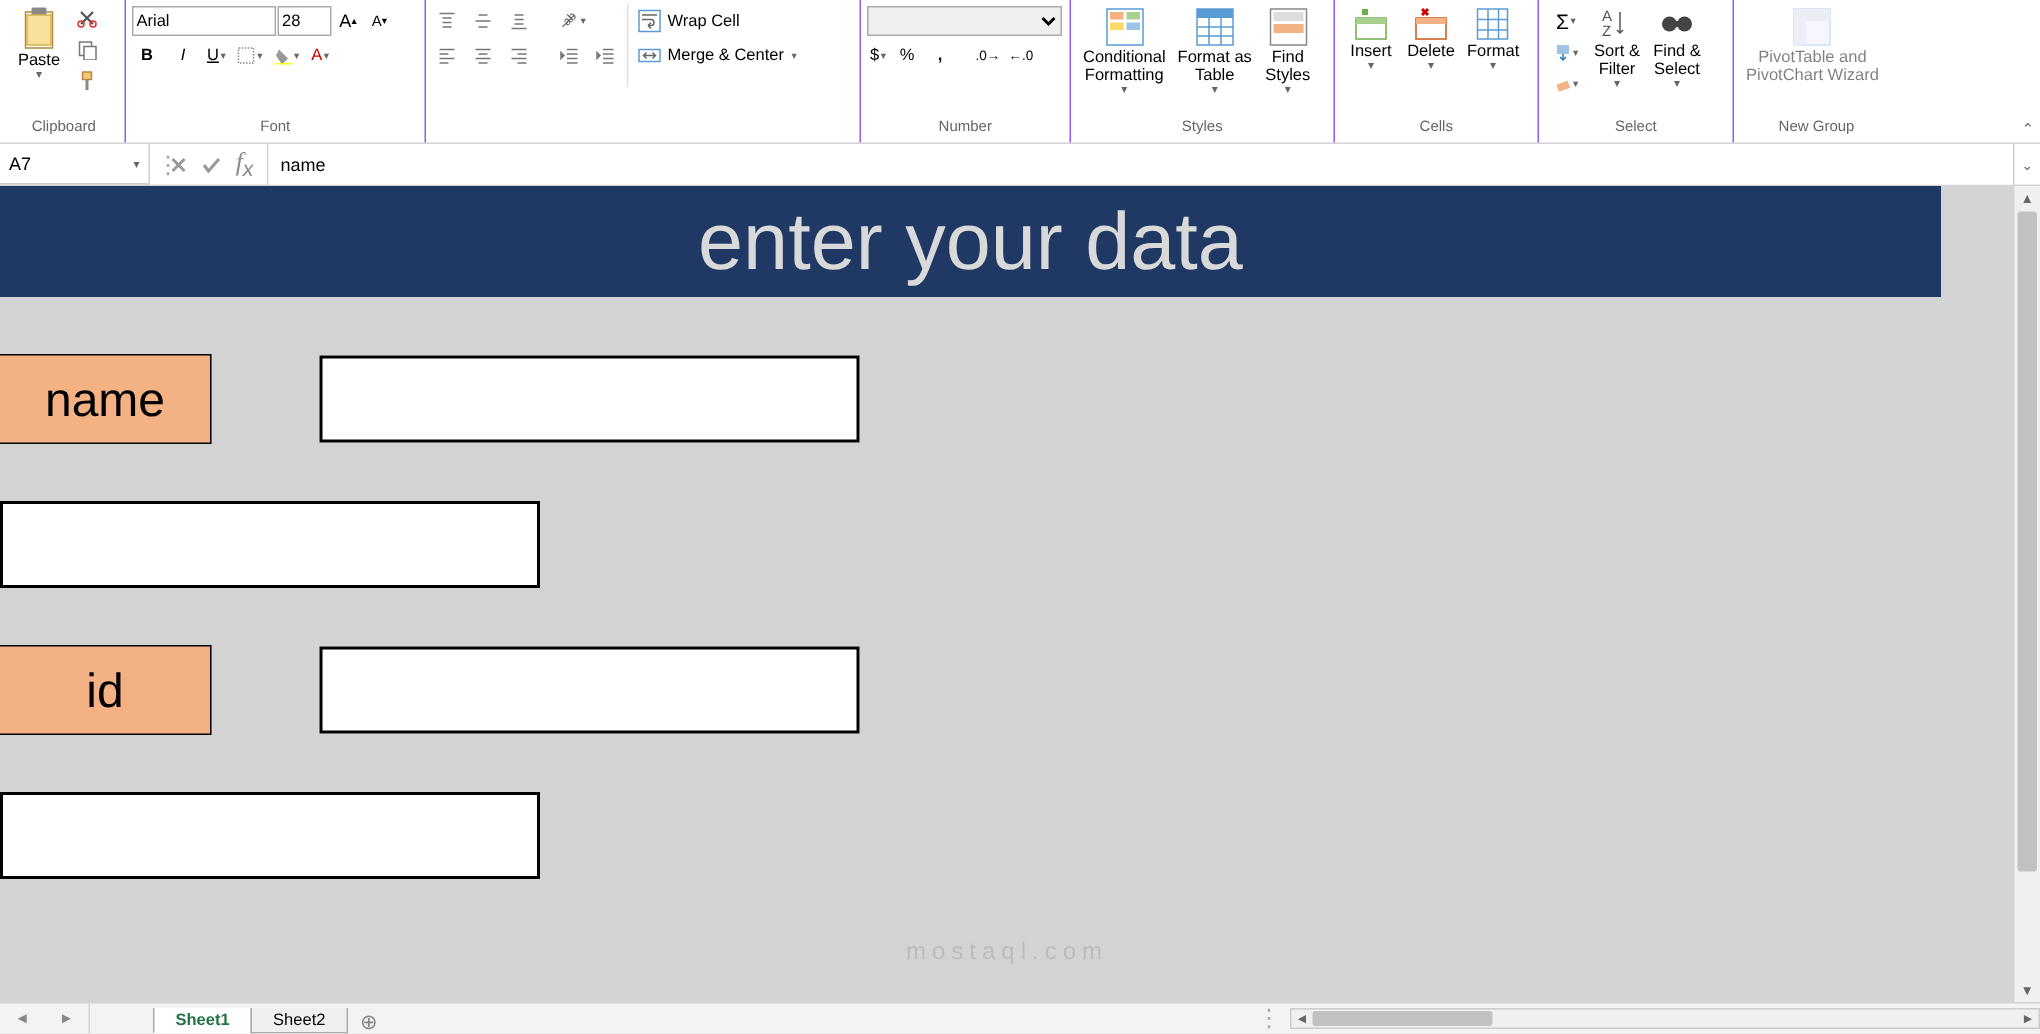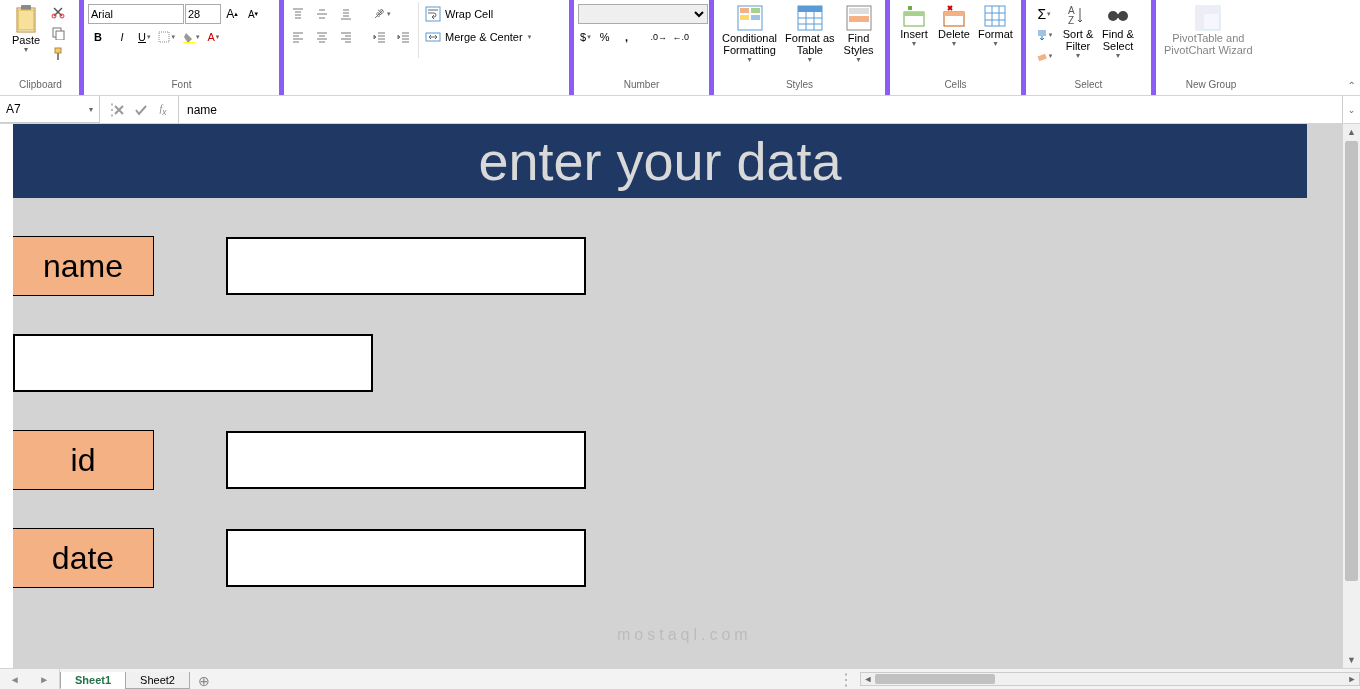--- a/index.html
+++ b/index.html
@@ -1,20 +1,20 @@
 <!DOCTYPE html>
 <html><head>
 <meta charset="utf-8">
 <style>
 * { box-sizing: border-box; margin: 0; padding: 0; font-family: "Segoe UI", Arial, sans-serif; }
 body { width: 1360px; height: 689px; overflow: hidden; background: #fff; display: flex; flex-direction: column; }
 
 
 .ribbon { height: 96px; background: #fff; border-bottom: 1px solid #d4d4d4; display: flex; padding: 0 2px; }
-.group { display: flex; flex-direction: column; border-right: 5px solid #8b5cf6; padding: 2px 4px 0; }
+.group { display: flex; flex-direction: column; border-right: 1px solid #8b5cf6; padding: 2px 4px 0; }
 .group-body { flex: 1; display: flex; align-items: flex-start; }
 .group-label { height: 16px; text-align: center; font-size: 10px; color: #666; position: relative; }
 .bigbtn { display: flex; flex-direction: column; align-items: center; justify-content: flex-start; padding: 2px 4px; font-size: 11px; line-height: 1.1; cursor: pointer; min-width: 40px; text-align: center; }
 .bigbtn svg, .smbtn svg { display: block; }
 .smbtn { display: flex; align-items: center; justify-content: center; width: 20px; height: 20px; cursor: pointer; font-size: 11px; }
 .smbtn.wide { width: auto; padding: 0 2px; }
 .row { display: flex; align-items: center; gap: 1px; }
 .col { display: flex; flex-direction: column; gap: 1px; }
 .sep { width: 1px; height: 56px; background: #e1e1e1; margin: 0 4px; }
 .font-sel, .size-sel { height: 20px; border: 1px solid #ababab; font-size: 11px; padding: 0 2px; background: #fff; }
@@ -23,47 +23,47 @@
 .drop { font-size: 7px; color: #666; margin-left: 1px; }
 .disabled { opacity: .5; }
 .caret { font-size: 8px; color: #666; }
 
 
 .formula-bar { height: 28px; display: flex; align-items: stretch; border-bottom: 1px solid #d4d4d4; }
 .name-box { width: 100px; border: 1px solid #ccc; border-top: none; border-left: none; font-size: 12px; padding: 4px 6px; display: flex; align-items: center; justify-content: space-between; }
 .name-box .caret { cursor: pointer; }
 .fb-btns { display: flex; align-items: center; border-right: 1px solid #ccc; padding: 0 4px; }
 .fb-btn { width: 22px; height: 22px; display: flex; align-items: center; justify-content: center; cursor: pointer; color: #888; }
-.fx { font-style: italic; font-family: "Times New Roman"; font-size: 10px; }
+.fx { font-style: italic; font-family: "Times New Roman"; font-size: 17px; }
 .formula-input { flex: 1; border: none; font-size: 12px; padding: 0 8px; outline: none; }
 .fb-expand { width: 18px; display: flex; align-items: center; justify-content: center; border-left: 1px solid #ccc; cursor: pointer; color: #666; font-size: 9px; }
 
 
-.sheet-wrap { flex: 1; display: flex; background: #fff; margin-left: 13px; }
+.sheet-wrap { flex: 1; display: flex; background: #fff; }
 .sheet-scroll { flex: 1; overflow: hidden; position: relative; background: #d3d3d3; }
 .sheet { position: absolute; inset: 0; }
 .title-banner { height: 74px; background: #1f3864; color: #d9d9d9; display: flex; align-items: center; justify-content: center; font-family: Arial; font-size: 54px; width: 1294px; }
 .form-area { padding-top: 38px; }
 .form-row { display: flex; align-items: center; margin-bottom: 38px; }
 .label-cell { width: 142px; height: 60px; background: #f4b183; border: 1px solid #000; display: flex; align-items: center; justify-content: center; font-family: Arial; font-size: 32px; margin-right: 72px; margin-left: -1px; }
 .input-cell { width: 360px; height: 58px; background: #fff; border: 2px solid #000; }
 .enter-btn { position: absolute; left: 793px; top: 222px; width: 366px; height: 100px; background: #f0f0f0; border: 1px solid #999; box-shadow: 2px 2px 3px rgba(0,0,0,.3); display: flex; align-items: center; justify-content: center; font-family: Calibri; font-size: 50px; cursor: pointer; }
 .watermark { position: absolute; left: 580px; top: 448px; font-size: 46px; color: rgba(120,120,120,.25); font-weight: bold; font-family: Arial; letter-spacing: 2px; pointer-events: none; }
 .watermark-sub { position: absolute; left: 604px; top: 502px; font-size: 16px; color: rgba(120,120,120,.25); letter-spacing: 4px; font-family: Arial; pointer-events: none; }
 
 .vscroll { width: 18px; background: #f0f0f0; border-left: 1px solid #d4d4d4; display: flex; flex-direction: column; }
 .vscroll .arrow { height: 16px; display: flex; align-items: center; justify-content: center; font-size: 9px; color: #666; cursor: pointer; }
 .vscroll .thumb { height: 440px; background: #c1c1c1; margin: 1px 2px; border-radius: 2px; cursor: pointer; }
 .vscroll .track { flex: 1; }
 
 
 .bottom { height: 21px; display: flex; align-items: stretch; border-top: 1px solid #d4d4d4; background: #f3f3f3; }
 .nav-arrows { width: 60px; display: flex; align-items: center; justify-content: space-around; border-right: 1px solid #d4d4d4; }
 .nav-arrows span { font-size: 10px; color: #888; cursor: pointer; }
-.tabs { display: flex; align-items: flex-end; }
+.tabs { display: flex; align-items: flex-end; margin-left: 42px; }
 .tab { padding: 2px 14px; font-size: 11px; border: 1px solid #aaa; border-top: none; background: #f0f0f0; cursor: pointer; margin-right: -1px; }
 .tab.active { background: #fff; border-bottom-color: #fff; color: #217346; font-weight: bold; }
 .new-tab { width: 30px; display: flex; align-items: center; justify-content: center; font-size: 14px; color: #888; cursor: pointer; }
 .hscroll { flex: 1; display: flex; align-items: center; justify-content: flex-end; }
 .hscroll .track { width: 500px; height: 14px; background: #f0f0f0; border: 1px solid #ccc; display: flex; align-items: center; }
 .hscroll .ha { width: 14px; text-align: center; font-size: 9px; color: #666; cursor: pointer; }
 .hscroll .hthumb { width: 120px; height: 10px; background: #c1c1c1; border-radius: 2px; cursor: pointer; }
 .hscroll .ht { flex: 1; }
 
 .ribbon-collapse { position: absolute; right: 4px; top: 80px; font-size: 10px; color: #666; cursor: pointer; }
@@ -415,21 +415,20 @@
           <div class="input-cell"></div>
         </div>
         <div class="form-row">
           <div class="input-cell"></div>
         </div>
         <div class="form-row">
           <div class="label-cell">id</div>
           <div class="input-cell"></div>
         </div>
         <div class="form-row" style="margin-bottom:0">
-          <div class="label-cell">date</div>
           <div class="input-cell"></div>
         </div>
       </div>
       <div class="watermark-sub">mostaql.com</div>
     </div>
   </div>
   <div class="vscroll">
     <div class="arrow">▲</div>
     <div class="thumb"></div>
     <div class="track"></div>

